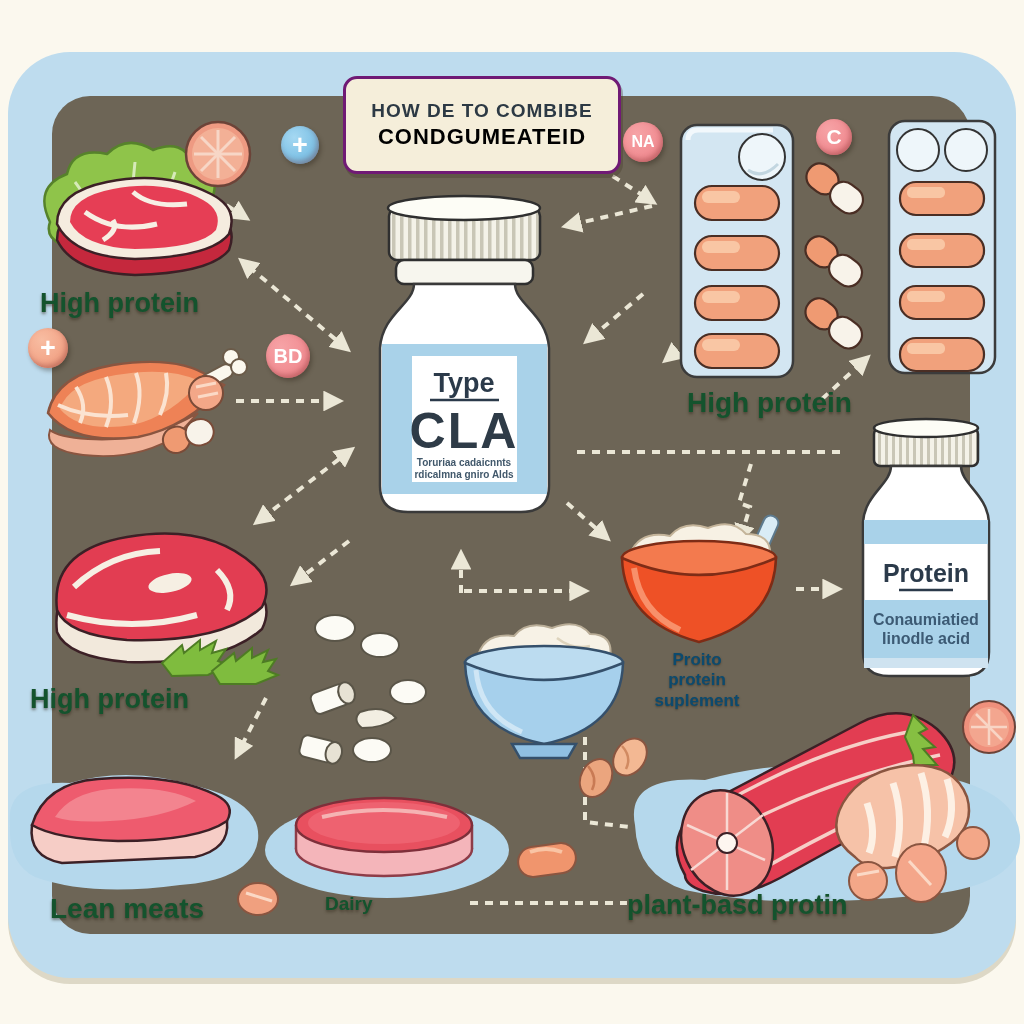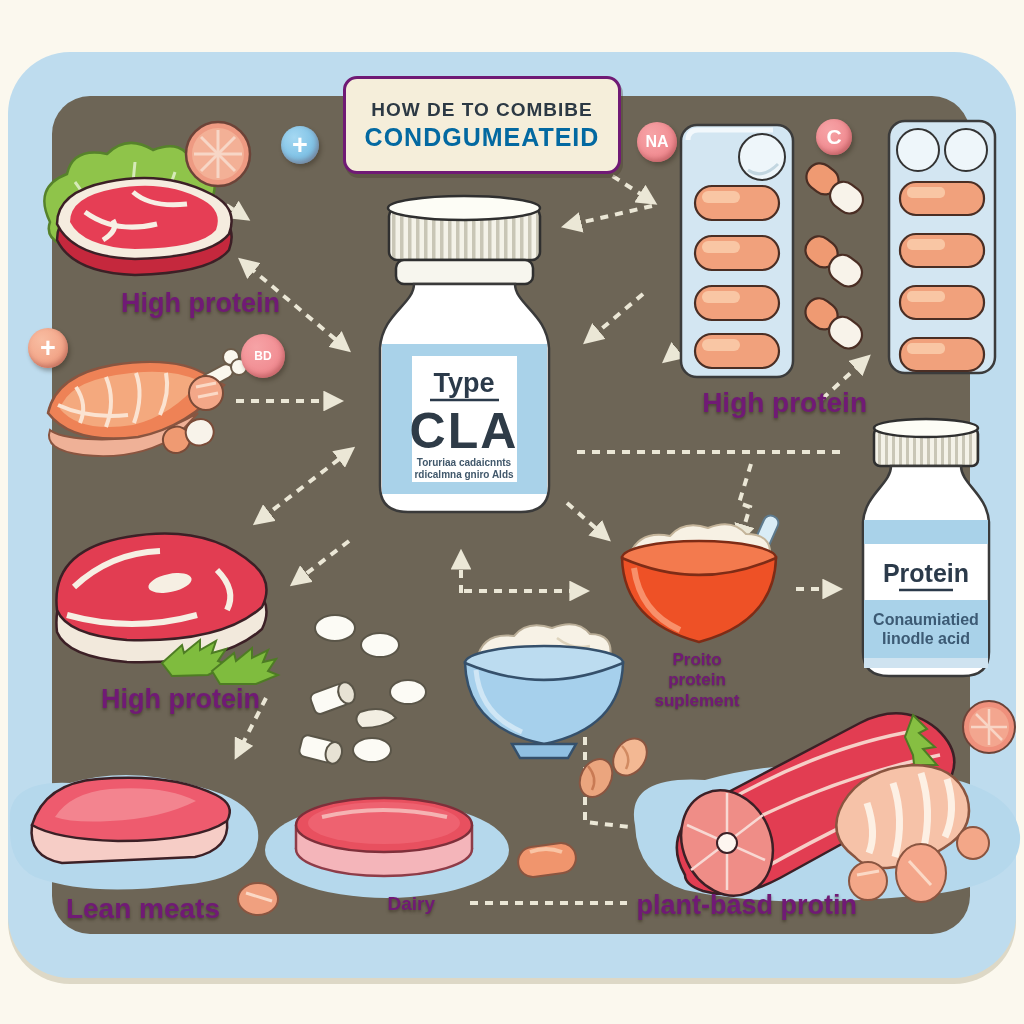--- a/index.html
+++ b/index.html
@@ -6,24 +6,24 @@
   .canvas{position:relative;width:1024px;height:1024px;overflow:hidden;
           font-family:"Liberation Sans",sans-serif;}
   .abs{position:absolute;}
   .frame{left:8px;top:52px;width:1008px;height:926px;background:#bedcee;
          border-radius:62px;box-shadow:0 6px 0 #ddd8c6;}
   .panel{left:52px;top:96px;width:918px;height:838px;background:#6d6556;border-radius:38px;}
   .title-box{left:343px;top:76px;width:272px;height:92px;background:#f5eeda;
              border:3px solid #701a75;border-radius:14px;display:flex;flex-direction:column;
              align-items:center;justify-content:center;z-index:30;box-shadow:2px 4px 0 rgba(70,60,40,.35);}
   .title-line1{font-size:19px;font-weight:700;color:#2c3944;letter-spacing:1px;}
-  .title-line2{font-size:25px;font-weight:800;color:#0369a1;letter-spacing:1px;margin-top:2px;}
-  .food-label{font-size:27px;font-weight:700;color:#701a75;text-align:right;
+  .title-line2{font-size:22px;font-weight:800;color:#000000;letter-spacing:1px;margin-top:2px;}
+  .food-label{font-size:27px;font-weight:700;color:#14532d;text-align:left;
               text-shadow:0 2px 3px rgba(50,40,25,.55);z-index:20;}
-  .note-label{font-size:17px;font-weight:700;color:#701a75;text-align:center;line-height:1.2;
+  .note-label{font-size:17px;font-weight:700;color:#0c4a6e;text-align:center;line-height:1.2;
               text-shadow:0 1px 2px rgba(40,32,20,.5);z-index:20;}
   .badge{border-radius:50%;display:flex;align-items:center;justify-content:center;
          color:#fff;font-weight:800;z-index:18;
          box-shadow:inset -2px -3px 5px rgba(120,40,40,.35), 2px 3px 4px rgba(40,32,20,.35);}
   .badge-pink{background:radial-gradient(circle at 35% 30%, #f6a3a6, #ee7f86);}
   .badge-blue{background:radial-gradient(circle at 35% 30%, #a5d8f2, #64b2dd);}
   .badge-peach{background:radial-gradient(circle at 35% 30%, #f8bda2, #ef9577);}
   svg{overflow:visible;}
 </style>
 </head>
@@ -373,18 +373,18 @@
   <div class="abs food-label" style="left:325px;top:893px;width:110px;font-size:19px;">Dairy</div>
   <div class="abs food-label" style="left:627px;top:890px;width:230px;">plant-basd protin</div>
 
   <div class="abs note-label" style="left:642px;top:650px;width:110px;">
     <div>Proito</div>
     <div>protein</div>
     <div>suplement</div>
   </div>
 
   <div class="abs badge badge-blue" style="left:281px;top:126px;width:38px;height:38px;font-size:27px;">+</div>
-  <div class="abs badge badge-pink" style="left:623px;top:122px;width:40px;height:40px;font-size:16px;margin-left:14px;">NA</div>
+  <div class="abs badge badge-pink" style="left:623px;top:122px;width:40px;height:40px;font-size:16px;">NA</div>
   <div class="abs badge badge-pink" style="left:816px;top:119px;width:36px;height:36px;font-size:21px;">C</div>
-  <div class="abs badge badge-pink" style="left:241px;top:334px;width:44px;height:44px;font-size:12px;">BD</div>
+  <div class="abs badge badge-pink" style="left:266px;top:334px;width:44px;height:44px;font-size:20px;">BD</div>
   <div class="abs badge badge-peach" style="left:28px;top:328px;width:40px;height:40px;font-size:27px;">+</div>
 
 </div>
 
 </body></html>

